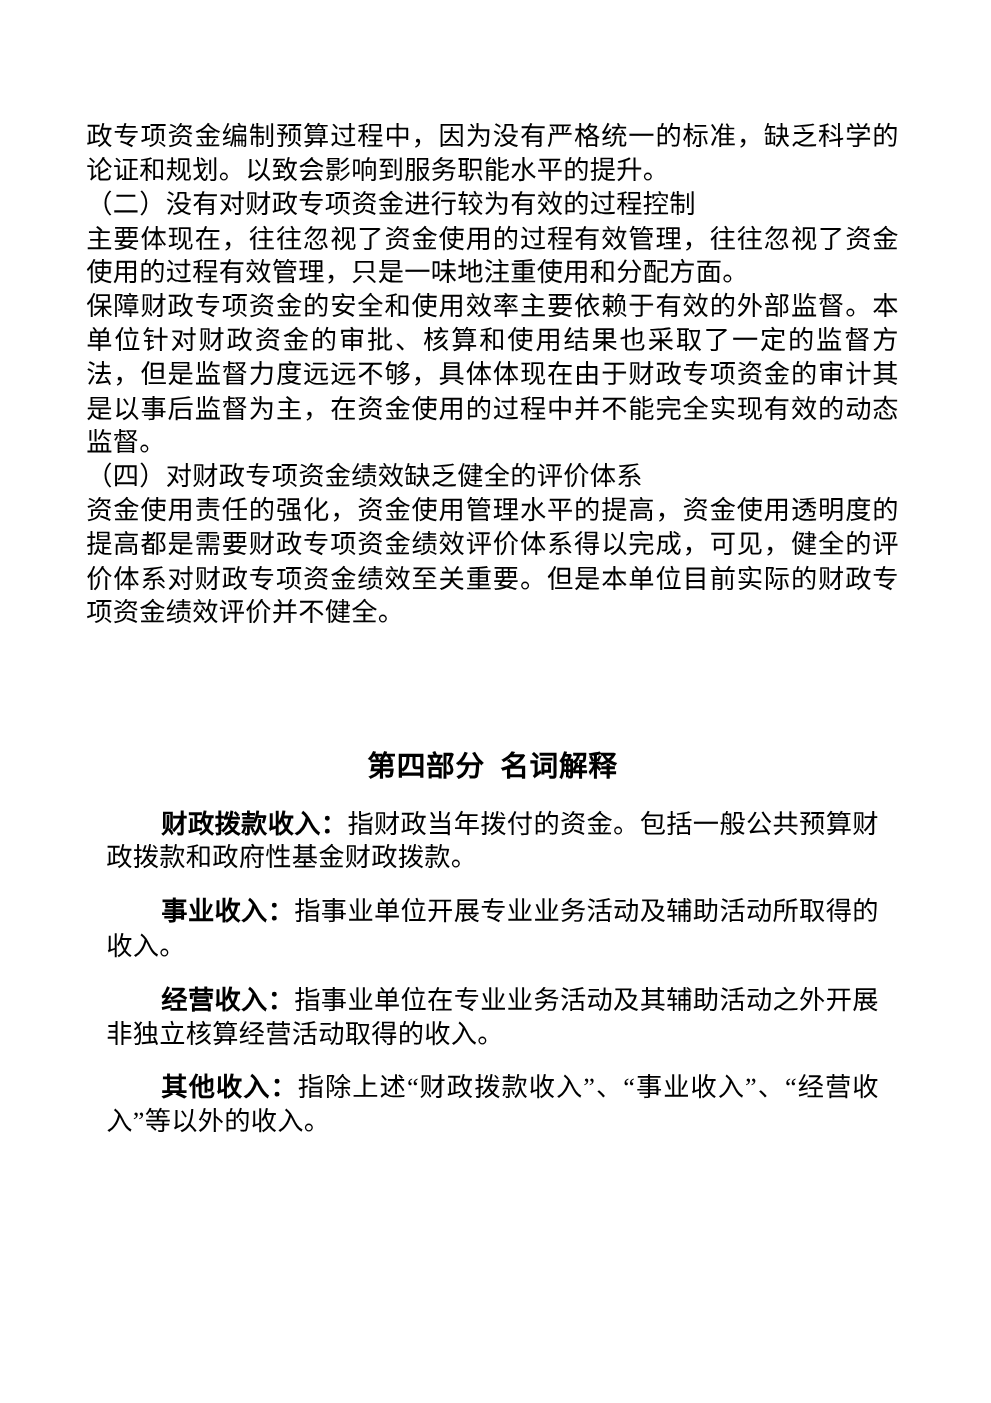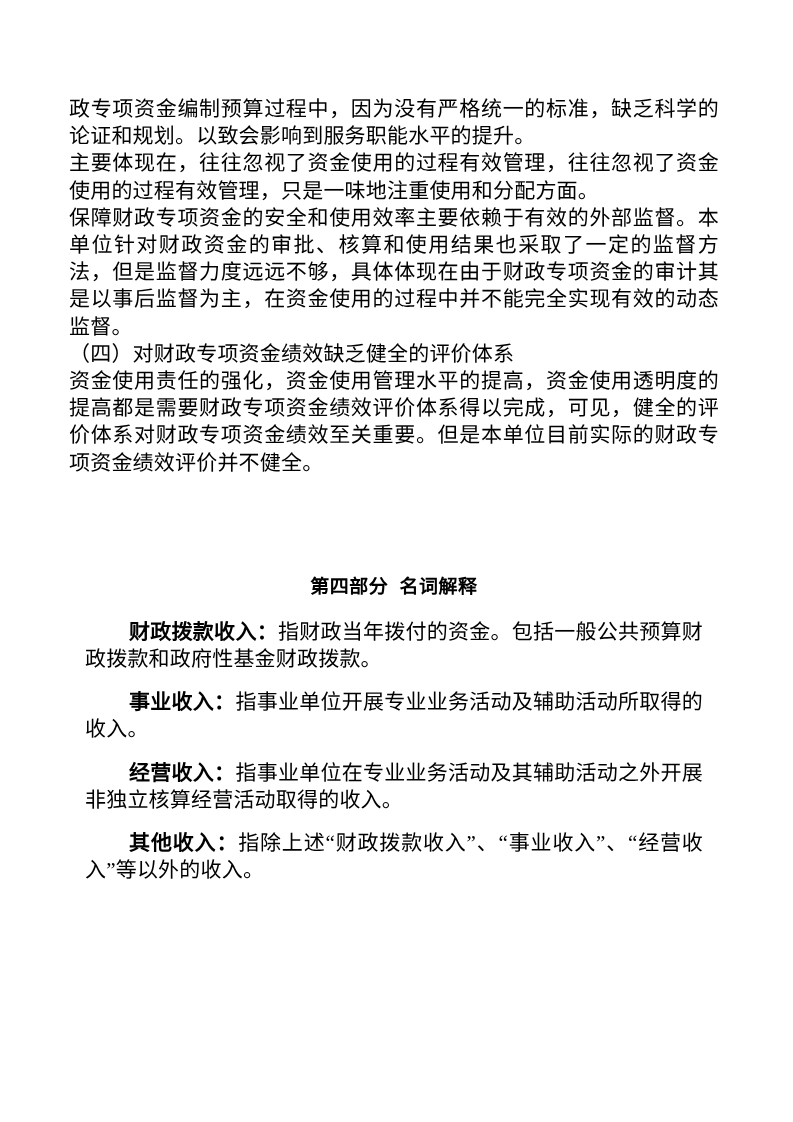--- a/index.html
+++ b/index.html
@@ -29,21 +29,21 @@
     text-justify: inter-ideograph;
     letter-spacing: 0.2px;
   }
   p.sub-heading {
     margin: 0;
     text-align: left;
     letter-spacing: 0.2px;
   }
   h1.part-heading {
     margin: 94px 0 6px 0;
-    font-size: 19px;
+    font-size: 23px;
     line-height: 32px;
     font-weight: bold;
     text-align: center;
     word-spacing: 6px;
     letter-spacing: 0.5px;
   }
   p.term-para {
     margin: 16px;
     text-align: justify;
     text-justify: inter-ideograph;
@@ -55,20 +55,21 @@
   }
 </style>
 </head>
 <body>
 
 <div class="page">
   <div class="content">
 
     <section>
       <p class="body-para">政专项资金编制预算过程中，因为没有严格统一的标准，缺乏科学的论证和规划。以致会影响到服务职能水平的提升。</p>
+      <p class="sub-heading">（二）没有对财政专项资金进行较为有效的过程控制</p>
       <p class="body-para">主要体现在，往往忽视了资金使用的过程有效管理，往往忽视了资金使用的过程有效管理，只是一味地注重使用和分配方面。</p>
       <p class="body-para">保障财政专项资金的安全和使用效率主要依赖于有效的外部监督。本单位针对财政资金的审批、核算和使用结果也采取了一定的监督方法，但是监督力度远远不够，具体体现在由于财政专项资金的审计其是以事后监督为主，在资金使用的过程中并不能完全实现有效的动态监督。</p>
       <p class="sub-heading">（四）对财政专项资金绩效缺乏健全的评价体系</p>
       <p class="body-para">资金使用责任的强化，资金使用管理水平的提高，资金使用透明度的提高都是需要财政专项资金绩效评价体系得以完成，可见，健全的评价体系对财政专项资金绩效至关重要。但是本单位目前实际的财政专项资金绩效评价并不健全。</p>
     </section>
 
     <h1 class="part-heading">第四部分 名词解释</h1>
 
     <section>
       <p class="term-para">

